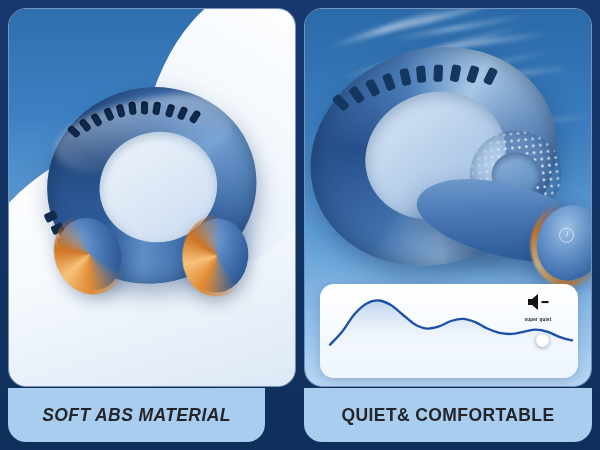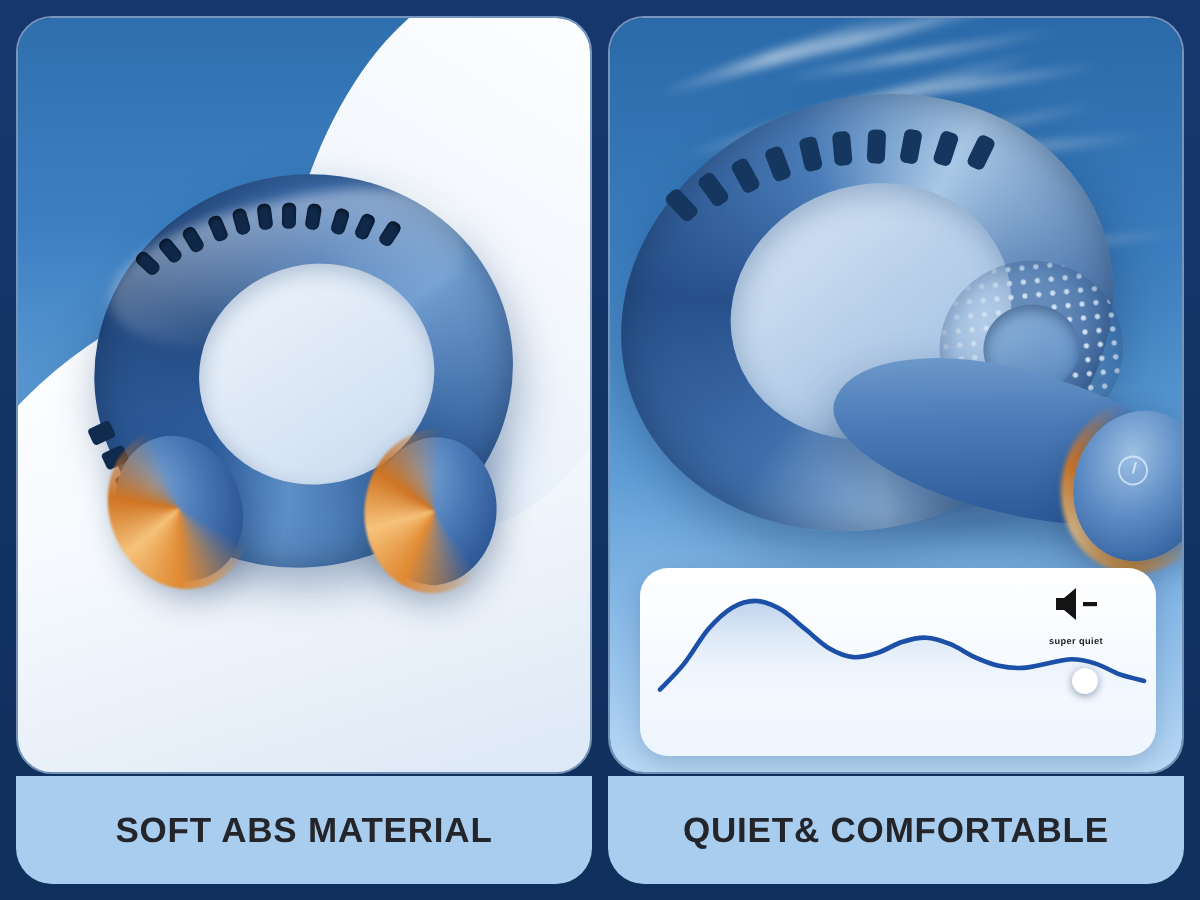--- a/index.html
+++ b/index.html
@@ -327,21 +327,21 @@
   
   .caption {
     position: absolute;
     bottom: 8px;
     height: 54px;
     background: #a8cdef;
     display: flex;
     align-items: center;
     justify-content: center;
   }
-  .caption-left  { left: 8px;  width: 288px; border-radius: 0 0 18px 18px; }
+  .caption-left  { left: 8px;  width: 257px; border-radius: 0 0 18px 18px; font-style: italic; }
   .caption-right { left: 304px; width: 288px; border-radius: 0 0 18px 18px; }
   .caption span {
     font-size: 17.5px;
     font-weight: bold;
     color: #24252a;
     letter-spacing: 0.4px;
     white-space: nowrap;
   }
 </style>
 </head>

